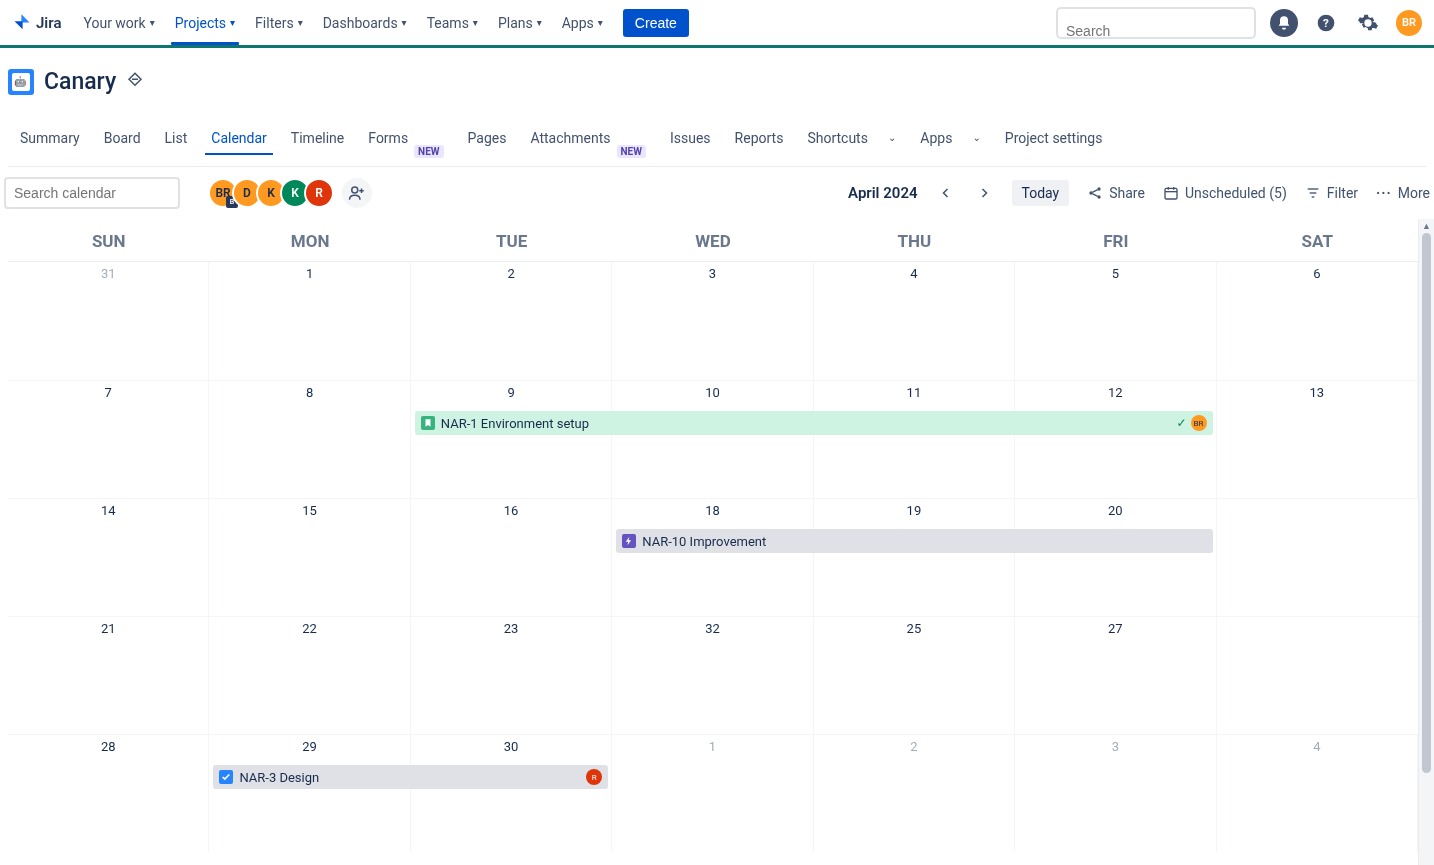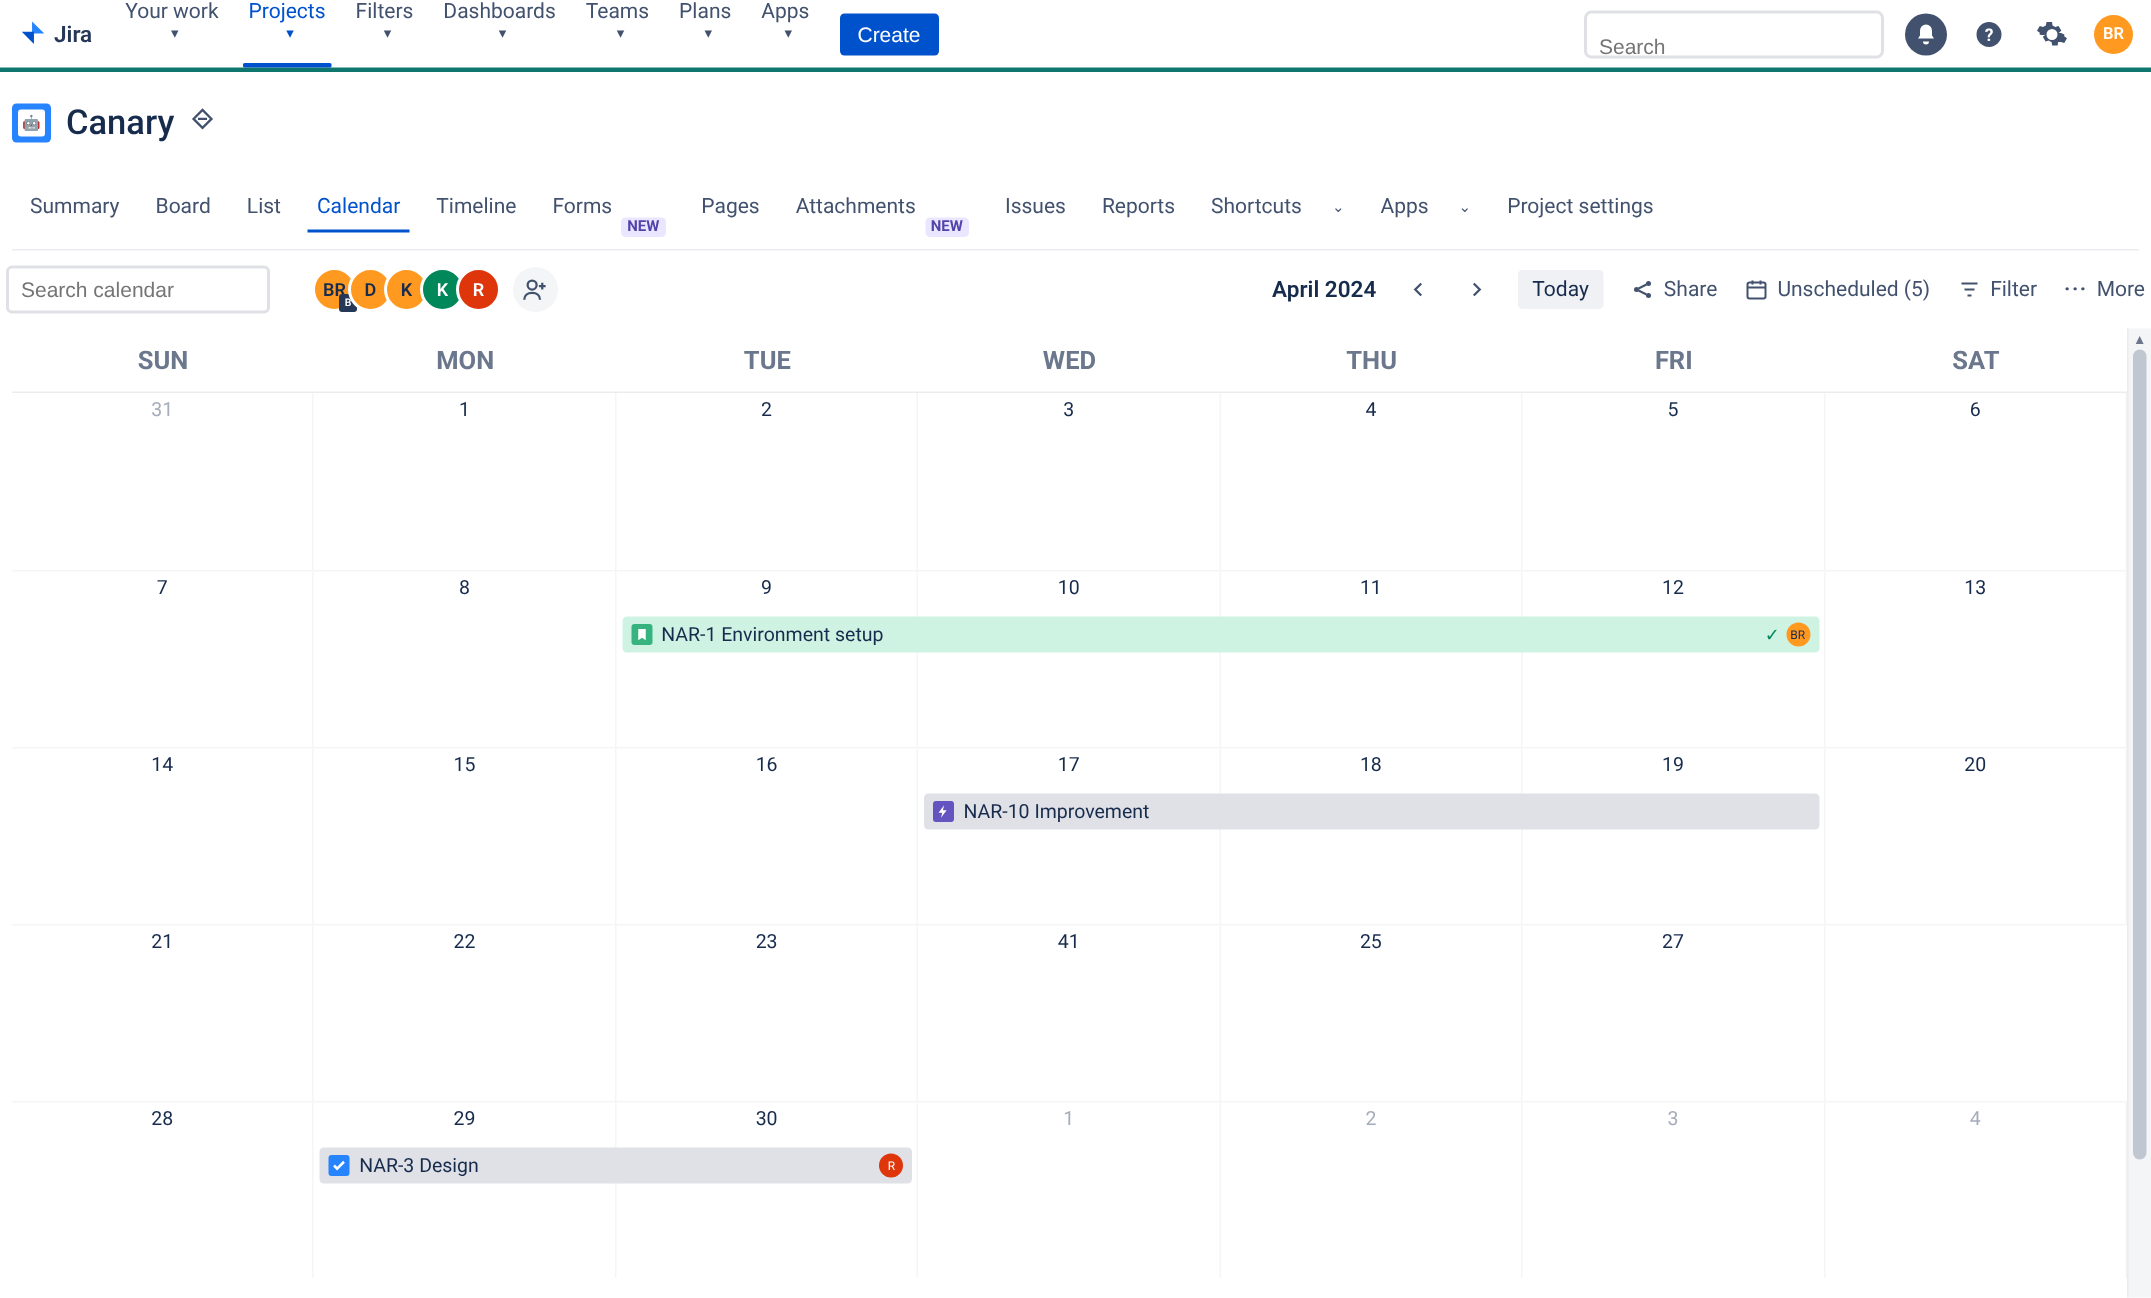--- a/index.html
+++ b/index.html
@@ -3,21 +3,21 @@
 <meta charset="utf-8">
 <style>
   * { box-sizing: border-box; margin:0; padding:0; }
   html,body { width:1434px; height:865px; font-family:-apple-system,BlinkMacSystemFont,"Segoe UI",Roboto,Helvetica,Arial,sans-serif; font-size:14px; color:#172B4D; background:#fff; overflow:hidden;}
   
   .topnav { height:48px; border-bottom:3px solid #0f766e; display:flex; align-items:center; padding:0 12px; }
   .logo { display:flex; align-items:center; gap:4px; margin-right:14px;}
   .logo svg { width:20px; height:20px; }
   .logo-text { font-weight:600; color:#253858; font-size:15px;}
   .nav-items { display:flex; align-items:center; gap:4px; height:100%; }
-  .nav-item { display:flex; align-items:center; padding:0 8px; height:100%; cursor:pointer; color:#42526E; font-size:14px; position:relative;flex-direction:column;}
+  .nav-item { display:flex; align-items:center; padding:0 8px; height:100%; cursor:pointer; color:#42526E; font-size:14px; position:relative;}
   .nav-item.active { color:#0052CC; }
   .nav-item.active::after { content:""; position:absolute; bottom:0; left:4px; right:4px; height:3px; background:#0052CC; border-radius:1px;}
   .nav-item .chev { margin-left:4px; font-size:10px; }
   .btn-create { background:#0052CC; color:#fff; border:none; border-radius:3px; padding:6px 12px; margin-left:12px; font-size:14px; cursor:pointer;}
   .spacer { flex:1; }
   .search-box { display:flex; align-items:center; background:#fff; border:2px solid #DFE1E6; border-radius:5px; width:200px; height:32px; padding:0 8px; color:#6B778C;}
   .search-box input { border:none; outline:none; flex:1; font-size:14px; background:transparent; color:#c2410c;margin-top:16px;}
   .top-icons { display:flex; align-items:center; gap:14px; margin-left:14px; }
   .top-icon { width:28px; height:28px; display:flex; align-items:center; justify-content:center; cursor:pointer; color:#42526E; border-radius:50%; }
   .top-icon.notif { background:#42526E; color:#fff; }
@@ -347,23 +347,20 @@
           <div class="day">
             <div class="daynum">14</div>
           </div>
           <div class="day">
             <div class="daynum">15</div>
           </div>
           <div class="day">
             <div class="daynum">16</div>
           </div>
           <div class="day">
-            <div class="daynum">17</div>
-          </div>
-          <div class="day">
             <div class="daynum">18</div>
           </div>
           <div class="day">
             <div class="daynum">19</div>
           </div>
           <div class="day">
             <div class="daynum">20</div>
           </div>
           <div class="event" style="left: calc(42.8571% + 4px); width: calc(42.8571% - 8px); background: rgb(223, 225, 230);">
             <span class="issue-icon" style="background:#6554C0">
@@ -378,21 +375,21 @@
           <div class="day">
             <div class="daynum">21</div>
           </div>
           <div class="day">
             <div class="daynum">22</div>
           </div>
           <div class="day">
             <div class="daynum">23</div>
           </div>
           <div class="day">
-            <div class="daynum">41</div>
+            <div class="daynum">32</div>
           </div>
           <div class="day">
             <div class="daynum">25</div>
           </div>
           <div class="day">
             <div class="daynum">27</div>
           </div>
         </div>
         <div class="week">
           <div class="day">

